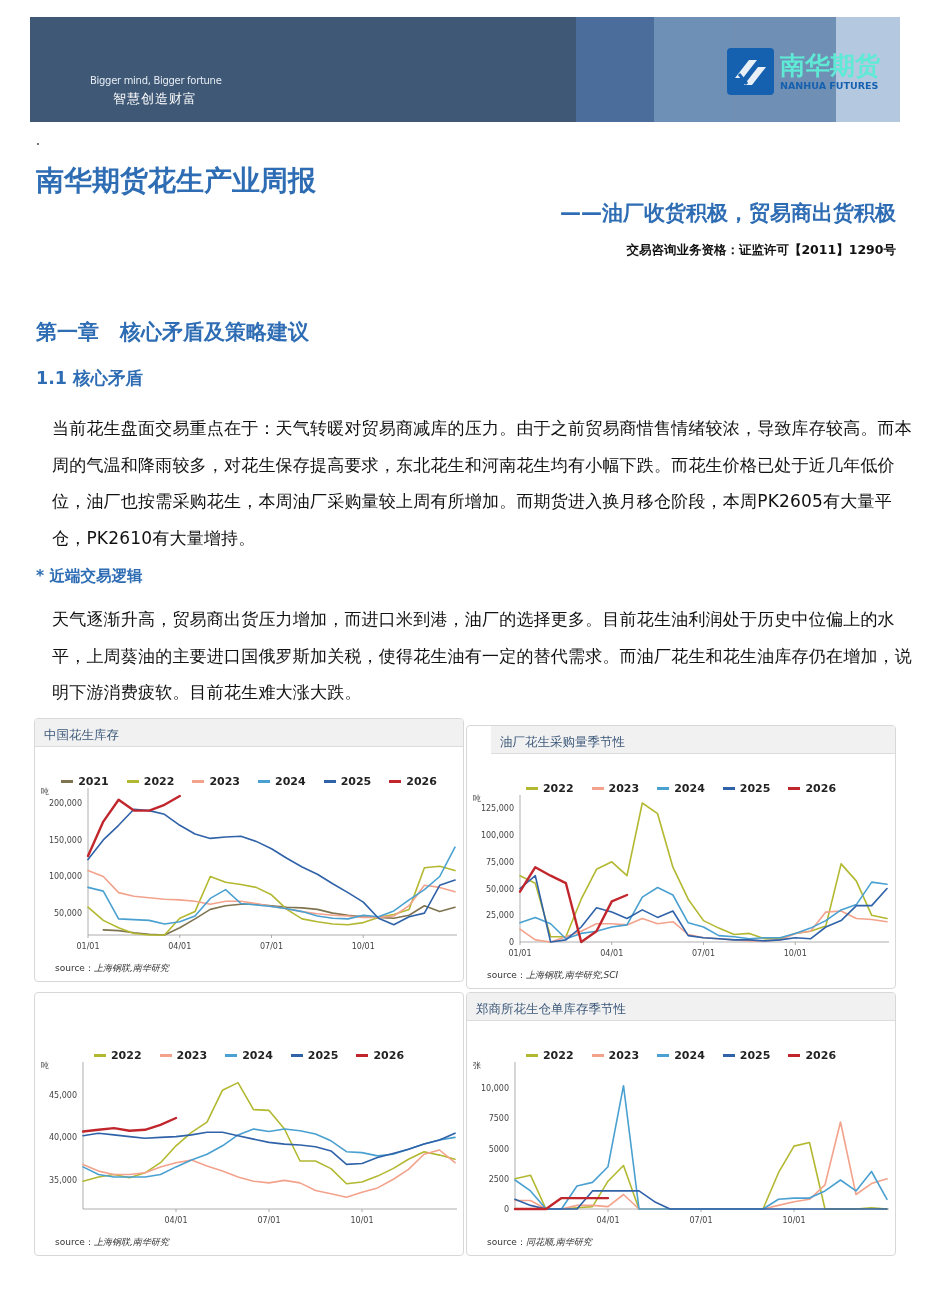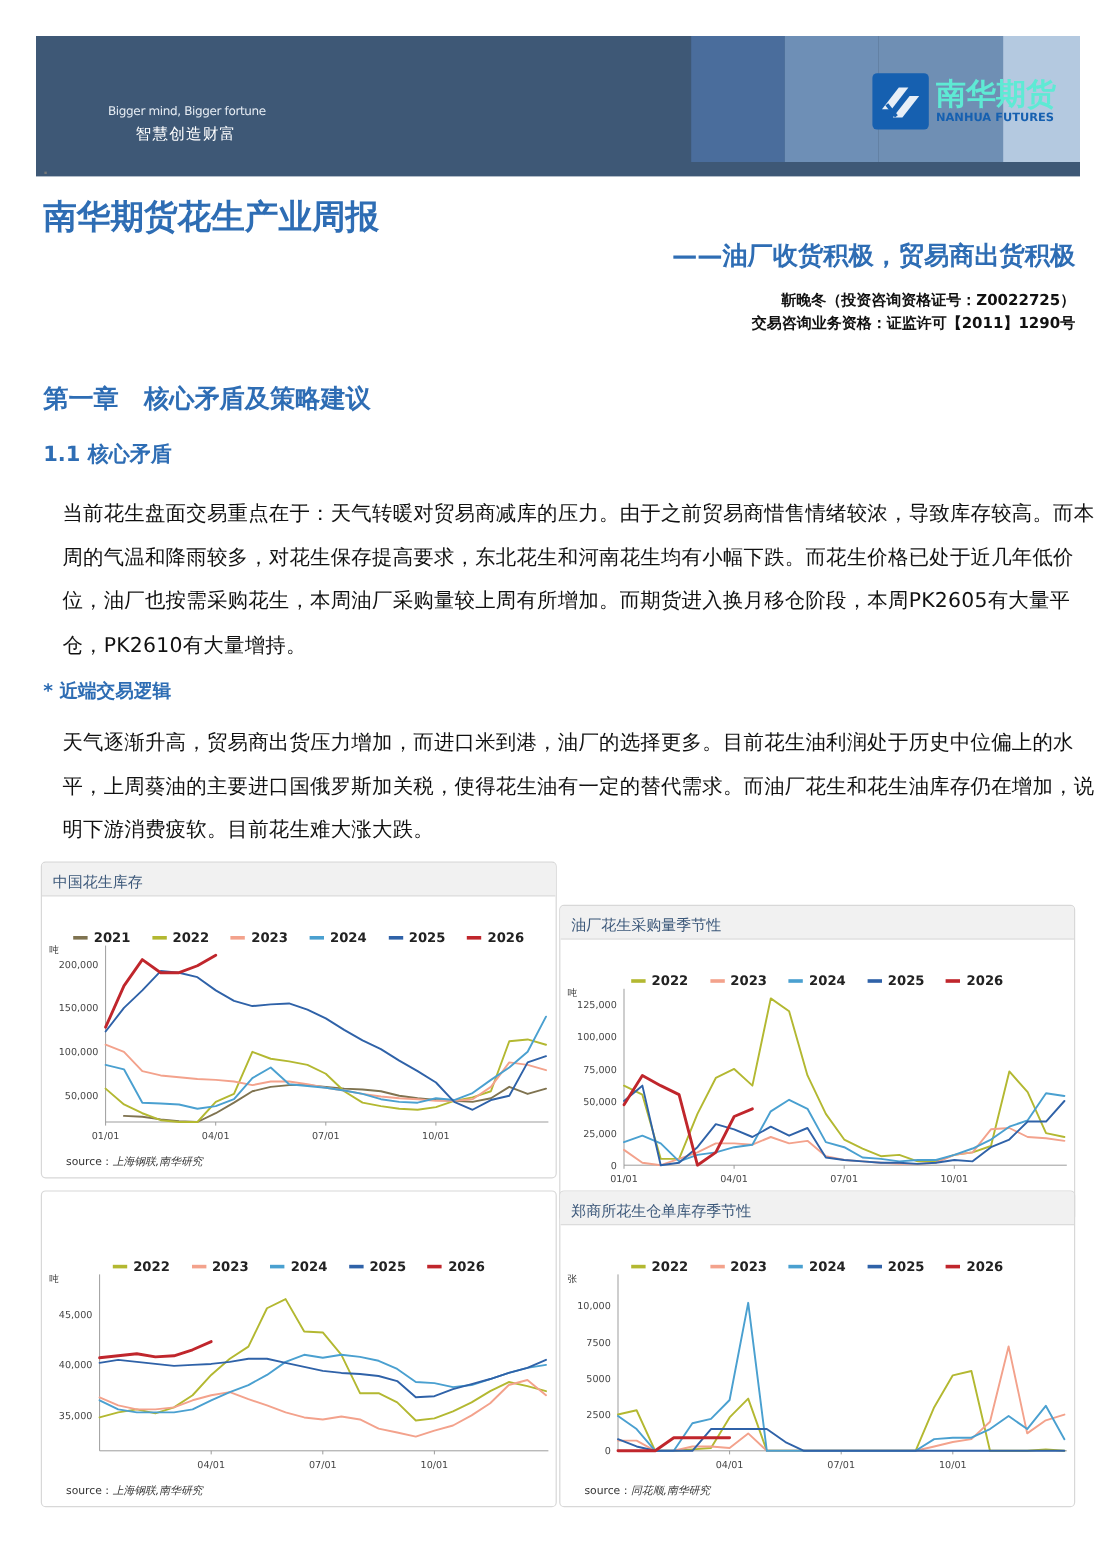--- a/index.html
+++ b/index.html
@@ -1,19 +1,19 @@
 <!DOCTYPE html>
 <html><head>
 <meta charset="utf-8">
 <style>
   * { box-sizing: border-box; margin: 0; padding: 0; }
   html, body { width: 930px; height: 1303px; background: #ffffff; overflow: hidden; }
   body { font-family: "DejaVu Sans", "Liberation Sans", sans-serif; color: #111; position: relative; }
 
-  .banner { position: absolute; left: 30px; top: 30px; width: 870px; height: 117px; background: #3e5876; overflow: hidden; }
+  .banner { position: absolute; left: 30px; top: 17px; width: 870px; height: 105px; background: #3e5876; overflow: hidden; }
   .banner .band1 { position: absolute; left: 546px; top: 0; width: 78px; height: 105px; background: #4a6d9c; }
   .banner .band2 { position: absolute; left: 624px; top: 0; width: 78px; height: 105px; background: #6e8fb6; }
   .banner .band3 { position: absolute; left: 702px; top: 0; width: 168px; height: 105px; background: #6f8fb4; }
   .banner .band4 { position: absolute; left: 806px; top: 0; width: 64px; height: 105px; background: #b4c9e0; }
   .banner .slogan-en { position: absolute; left: 60px; top: 58px; color: #e6ecf3; font-size: 10px; letter-spacing: -0.3px; }
   .banner .slogan-cn { position: absolute; left: 83px; top: 73px; color: #ffffff; font-size: 13px; letter-spacing: 1px; }
   .logo { position: absolute; left: 697px; top: 31px; display: flex; align-items: center; }
   .logo-mark { width: 47px; height: 47px; background: #1660b0; border-radius: 4px; position: relative; overflow: hidden; }
   .logo-mark svg { position: absolute; left: 0; top: 0; }
   .logo-text { margin-left: 6px; }
@@ -32,21 +32,21 @@
   .para1 { top: 410px; }
   .sub-heading { position: absolute; left: 36px; top: 566px; font-size: 15.5px; font-weight: bold; color: #2e6db4; }
   .para2 { top: 601px; }
 
   .card { position: absolute; width: 430px; height: 264px; border: 1px solid #d8d8d8; border-radius: 4px; background: #fff; overflow: hidden; }
   .card-head { height: 28px; background: #f1f1f1; border-bottom: 1px solid #dcdcdc; padding-left: 9px; line-height: 32px; font-size: 12.5px; color: #3c587a; }
   .card svg.chart { position: absolute; left: 0; top: 33px; }
   .card .source { position: absolute; left: 20px; bottom: 6px; font-size: 9px; color: #333; }
   .card .source i { font-style: italic; margin-top: 40px; }
   .c1 { left: 34px; top: 718px; }
-  .c2 { left: 466px; top: 754px; }
+  .c2 { left: 466px; top: 725px; padding-left: 24px; }
   .c3 { left: 34px; top: 992px; }
   .c4 { left: 466px; top: 992px; }
   .legend { position: absolute; top: 56px; left: 0; width: 100%; display: flex; justify-content: center; font-size: 11px; font-weight: bold; color: #222; }
   .legend .item { display: flex; align-items: center; margin: 0 9px; }
   .legend .swatch { width: 12px; height: 2.5px; margin-right: 5px; }
   .legend .swatch.thick { height: 3.5px; }
 </style>
 </head>
 <body>
 
@@ -70,21 +70,20 @@
       <div class="logo-en">NANHUA FUTURES</div>
     </div>
   </div>
 </div>
 
 <div class="dot"></div>
 
 <h1 class="title">南华期货花生产业周报</h1>
 <div class="subtitle">——油厂收货积极，贸易商出货积极</div>
 <div class="author-block">
-  <div>靳晚冬（投资咨询资格证号：Z0022725）</div>
   <div>交易咨询业务资格：证监许可【2011】1290号</div>
 </div>
 
 <h2 class="chapter">第一章　核心矛盾及策略建议</h2>
 <h3 class="section">1.1 核心矛盾</h3>
 <p class="para para1">当前花生盘面交易重点在于：天气转暖对贸易商减库的压力。由于之前贸易商惜售情绪较浓，导致库存较高。而本周的气温和降雨较多，对花生保存提高要求，东北花生和河南花生均有小幅下跌。而花生价格已处于近几年低价位，油厂也按需采购花生，本周油厂采购量较上周有所增加。而期货进入换月移仓阶段，本周PK2605有大量平仓，PK2610有大量增持。</p>
 <div class="sub-heading">* 近端交易逻辑</div>
 <p class="para para2">天气逐渐升高，贸易商出货压力增加，而进口米到港，油厂的选择更多。目前花生油利润处于历史中位偏上的水平，上周葵油的主要进口国俄罗斯加关税，使得花生油有一定的替代需求。而油厂花生和花生油库存仍在增加，说明下游消费疲软。目前花生难大涨大跌。</p>
 
 <div class="card c1">

